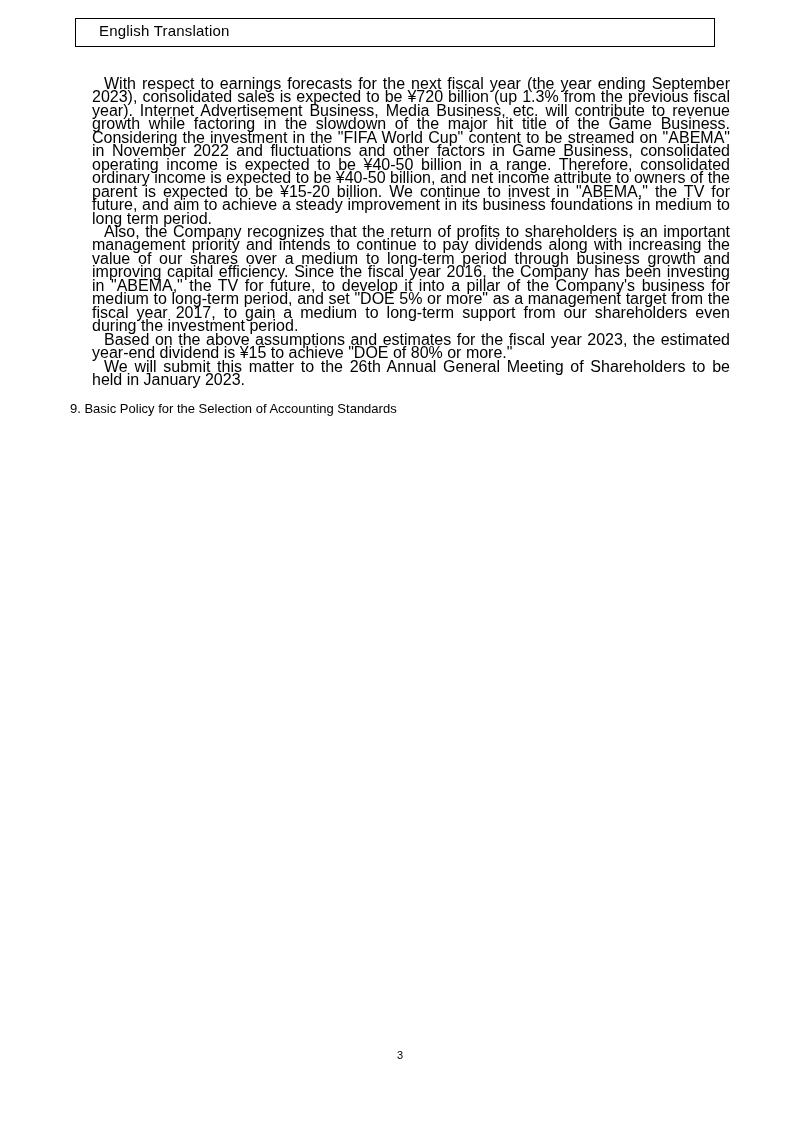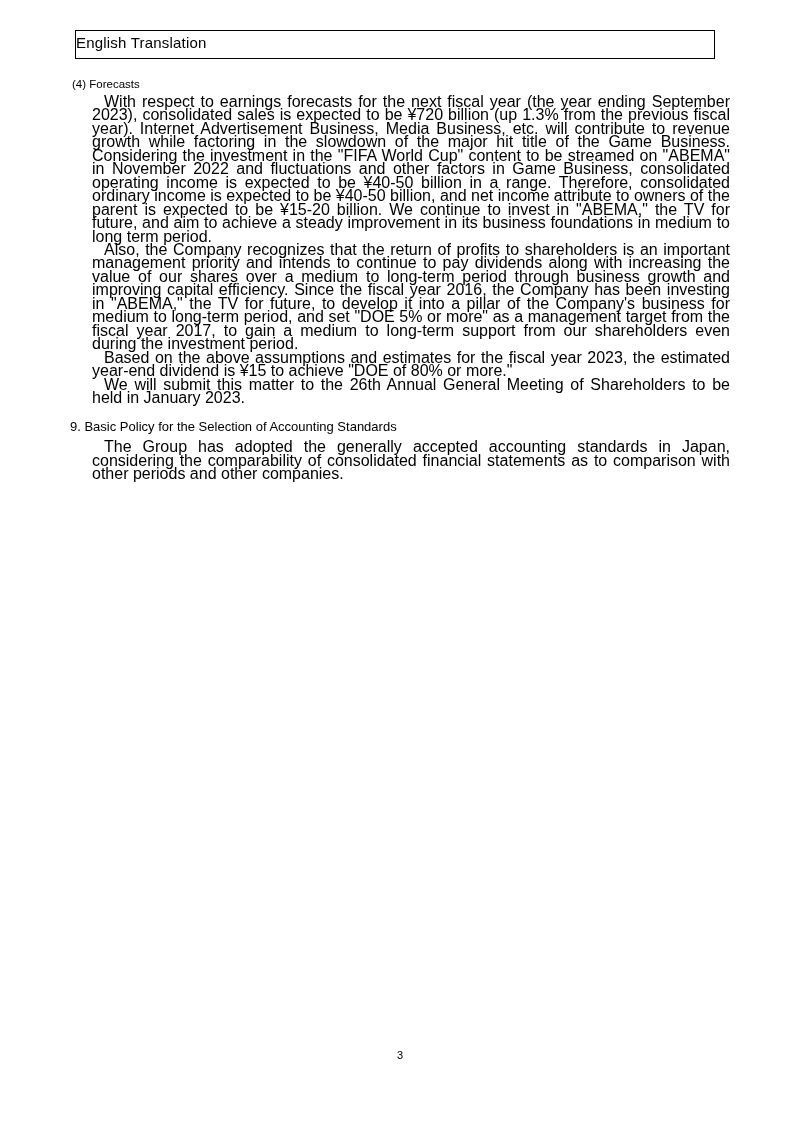--- a/index.html
+++ b/index.html
@@ -12,23 +12,22 @@
     font-family: "Liberation Sans", sans-serif;
     overflow: hidden;
   }
   .header-box {
     position: absolute;
     left: 75px;
     top: 18px;
     width: 640px;
     box-sizing: border-box;
     border: 1.5px solid #000000;
-    padding: 3px 10px 6px 0;
+    padding: 3px 10px 6px 23px;
     background: #ffffff;
-    margin-top: 12px;
   }
   .header-title {
     font-size: 15px;
     line-height: 18px;
     letter-spacing: 0.2px;
   }
   .header-note {
     font-size: 9.5px;
     line-height: 11px;
     margin-top: 3px;
@@ -76,34 +75,30 @@
 
 <div class="page">
 
   <div class="header-box">
     <div class="header-title">English Translation</div>
   </div>
 
   <div class="content">
 
     <div class="section">
-      <div class="section-heading-1">(4) Forecasts</div>
       <div class="body-block">
         <p>With respect to earnings forecasts for the next fiscal year (the year ending September 2023), consolidated sales is expected to be ¥720 billion (up 1.3% from the previous fiscal year). Internet Advertisement Business, Media Business, etc. will contribute to revenue growth while factoring in the slowdown of the major hit title of the Game Business. Considering the investment in the "FIFA World Cup" content to be streamed on "ABEMA" in November 2022 and fluctuations and other factors in Game Business, consolidated operating income is expected to be ¥40-50 billion in a range. Therefore, consolidated ordinary income is expected to be ¥40-50 billion, and net income attribute to owners of the parent is expected to be ¥15-20 billion. We continue to invest in "ABEMA," the TV for future, and aim to achieve a steady improvement in its business foundations in medium to long term period.</p>
         <p>Also, the Company recognizes that the return of profits to shareholders is an important management priority and intends to continue to pay dividends along with increasing the value of our shares over a medium to long-term period through business growth and improving capital efficiency. Since the fiscal year 2016, the Company has been investing in "ABEMA," the TV for future, to develop it into a pillar of the Company's business for medium to long-term period, and set "DOE 5% or more" as a management target from the fiscal year 2017, to gain a medium to long-term support from our shareholders even during the investment period.</p>
         <p>Based on the above assumptions and estimates for the fiscal year 2023, the estimated year-end dividend is ¥15 to achieve "DOE of 80% or more."</p>
         <p>We will submit this matter to the 26th Annual General Meeting of Shareholders to be held in January 2023.</p>
       </div>
     </div>
 
     <div class="section">
       <div class="section-heading-2">9. Basic Policy for the Selection of Accounting Standards</div>
-      <div class="body-block">
-        <p>The Group has adopted the generally accepted accounting standards in Japan, considering the comparability of consolidated financial statements as to comparison with other periods and other companies.</p>
-      </div>
     </div>
 
   </div>
 
   <div class="page-footer">
     <span>3</span>
   </div>
 
 </div>
 

